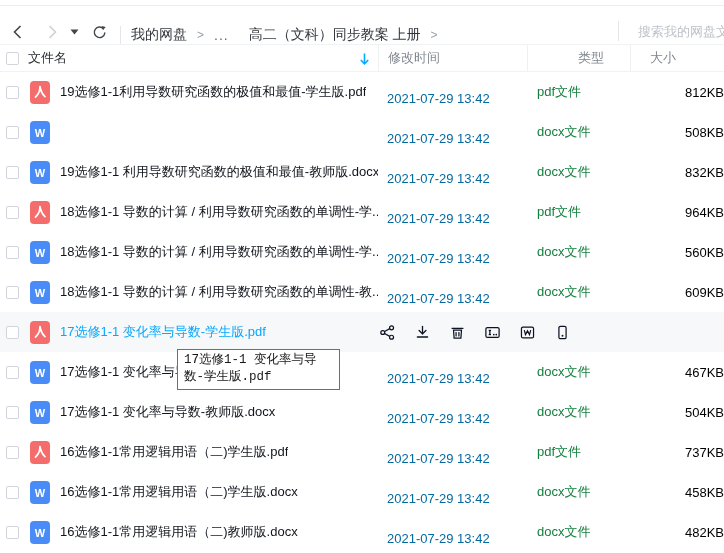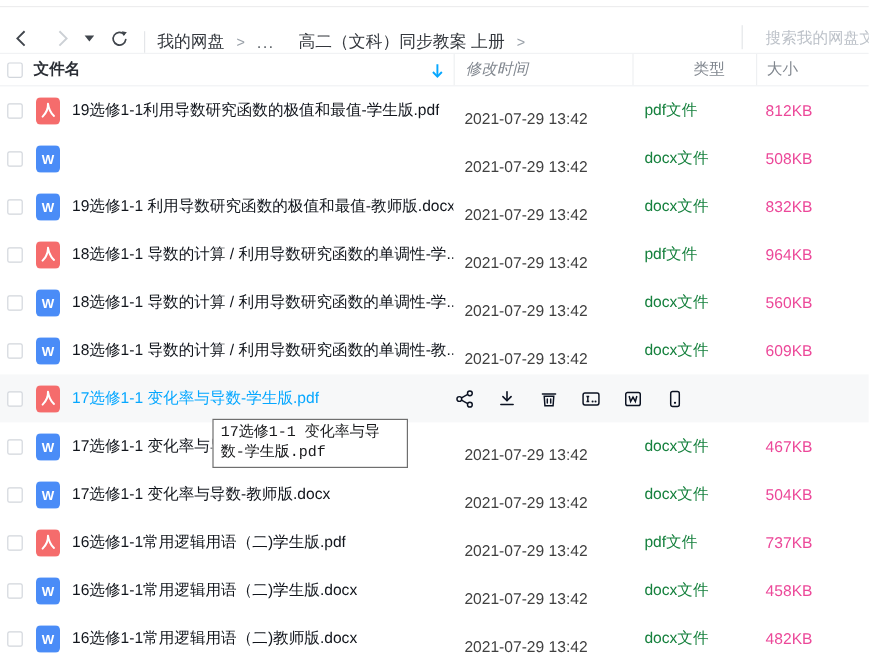--- a/index.html
+++ b/index.html
@@ -26,42 +26,42 @@
   .search-wrap { position:absolute; left:618px; top:6px; height:38px; display:flex; align-items:center; }
   .search-div { width:1px; height:20px; background:#e4e6e9; }
   .search { border:none; outline:none; width:110px; margin-left:19px; font-size:13px;
     color:#33373d; font-family:inherit; }
   .search::placeholder { color:#bdc2c9; }
 
   
   .thead { position:absolute; left:0; top:44px; width:724px; height:28px;
     border-top:1px solid #f1f2f4; border-bottom:1px solid #f1f2f4;
     display:flex; align-items:center; font-size:13px; }
-  .h-name { width:378px; position:relative; height:100%; display:flex; align-items:center;font-weight:bold; }
+  .h-name { width:378px; position:relative; height:100%; display:flex; align-items:center; }
   .h-name .lbl { margin-left:28px; color:#2b2f36; }
   .sorticon { position:absolute; left:358px; top:7px; }
   .h-col { position:relative; height:100%; display:flex; align-items:center; color:#81878f;
     border-left:1px solid #eef0f2; }
-  .h-time { width:149px;font-style:italic; } .h-time .lbl { margin-left:9px; }
+  .h-time { width:149px; } .h-time .lbl { margin-left:9px; }
   .h-type { width:103px;padding-left:40px; } .h-type .lbl { margin-left:10px; }
-  .h-size { flex:1; }      .h-size .lbl { margin-left:8px; }
+  .h-size { flex:1; }      .h-size .lbl { margin-left:19px; }
 
   
   .rows { position:absolute; left:0; top:72px; width:724px; }
   .row { height:40px; display:flex; align-items:center; font-size:13px; }
   .row.hovered { background:#f7f8f9; }
   .c-name { width:378px; display:flex; align-items:center; overflow:hidden; }
   .cbx { width:13px; height:13px; border:1px solid #d2d6dc; border-radius:2px;
     background:#fff; margin-left:6px; flex:none; cursor:pointer; }
   .ficon { width:20px; height:23px; margin-left:11px; flex:none; }
   .fname { margin-left:10px; color:#11151c; white-space:nowrap; overflow:hidden; cursor:pointer; }
   .fname.link { color:#06a7ff; }
-  .c-time { width:149px; padding-left:9px; color:#404040;margin-top:13px; }
+  .c-time { width:149px; padding-left:9px; color:#0369a1;margin-top:13px; }
   .c-type { width:103px; padding-left:10px; color:#15803d; }
-  .c-size { flex:1; padding-left:8px; color:#ec4899; }
+  .c-size { flex:1; padding-left:8px; color:#000000;text-align:right; }
   .c-actions { width:346px; display:flex; align-items:center; gap:17px; }
   .act { width:18px; height:18px; display:flex; align-items:center; justify-content:center; cursor:pointer; }
 
   
   .tooltip { position:absolute; left:177px; top:349px; width:163px;
     background:#ffffff; border:1px solid #6f6f6f; padding:2px 6px 3px 6px;
     font-family:"Liberation Mono","DejaVu Sans Mono",monospace;
     font-size:12.5px; line-height:17px; color:#17181a; word-break:break-all; z-index:5; }
 </style>
 </head>

